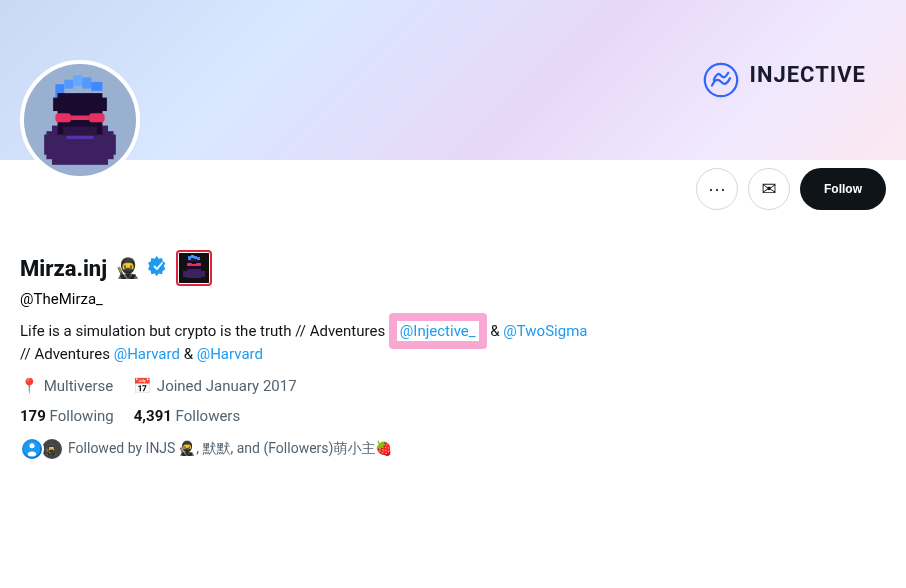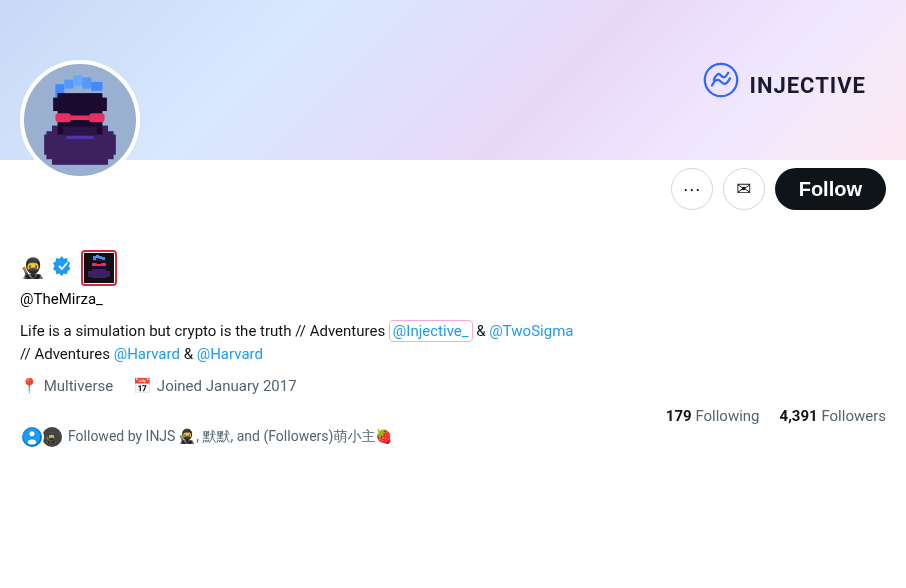--- a/index.html
+++ b/index.html
@@ -18,21 +18,21 @@
       background: linear-gradient(135deg, #c9d8f5 0%, #d8e8ff 30%, #e8d8f8 60%, #f0e8ff 80%, #fce8f0 100%);
       position: relative;
     }
 
     .injective-logo {
       position: absolute;
       top: 50%;
       right: 40px;
       transform: translateY(-50%);
       display: flex;
-      align-items: flex-end;
+      align-items: flex-start;
       gap: 10px;
     }
 
     .injective-icon {
       width: 36px;
       height: 36px;
     }
 
     .injective-text {
       font-size: 22px;
@@ -100,21 +100,21 @@
       color: #0f1419;
     }
 
     .btn-follow {
       height: 42px;
       padding: 0 24px;
       border-radius: 21px;
       border: none;
       background: #0f1419;
       color: #fff;
-      font-size: 20px;
+      font-size: 12px;
       font-weight: 700;
       cursor: pointer;
     }
 
     
     .profile-content {
       position: relative;
       padding: 0 20px;
       margin-top: 70px;
     }
@@ -165,21 +165,21 @@
       line-height: 1.5;
       margin-bottom: 12px;
     }
 
     .bio-link {
       color: #1d9bf0;
       text-decoration: none;
     }
 
     .bio-highlight {
-      border: 1px solid #f9a8d4;
+      border: 8px solid #f9a8d4;
       border-radius: 4px;
       padding: 1px 3px;
     }
 
     .profile-meta {
       display: flex;
       gap: 20px;
       align-items: center;
       color: #536471;
       font-size: 15px;
@@ -192,21 +192,21 @@
       gap: 5px;
     }
 
     .meta-icon {
       font-size: 15px;
     }
 
     .stats-row {
       display: flex;
       gap: 20px;
-      justify-content: flex-end;
+      margin-bottom: 12px;
     }
 
     .stat-item {
       font-size: 15px;
       color: #0f1419;
       cursor: pointer;
     }
 
     .stat-number {
       font-weight: 700;
@@ -303,20 +303,21 @@
       <button class="btn-more">···</button>
       <button class="btn-message">✉</button>
       <button class="btn-follow">Follow</button>
     </div>
   </div>
 
   <div class="below-banner">
     <div class="profile-content">
 
       <div class="profile-header">
+        <span class="display-name">Mirza.inj</span>
         <span class="ninja-emoji">🥷</span>
         <span class="verified-badge">
           <svg width="20" height="20" viewBox="0 0 20 20" fill="#1d9bf0" xmlns="http://www.w3.org/2000/svg">
             <path d="M10 0L12.4 3.2L16.2 2.2L16.8 6.1L20 8L18.2 11.6L20 15.2L16.8 17.1L16.2 21L12.4 20L10 23.2L7.6 20L3.8 21L3.2 17.1L0 15.2L1.8 11.6L0 8L3.2 6.1L3.8 2.2L7.6 3.2Z" transform="scale(0.87)"></path>
             <path d="M6.5 10.5L9 13L14 7" fill="none" stroke="white" stroke-width="1.8" stroke-linecap="round" stroke-linejoin="round"></path>
           </svg>
         </span>
         <div class="nft-badge">
           <svg width="30" height="30" viewBox="0 0 30 30" xmlns="http://www.w3.org/2000/svg">
             <rect width="30" height="30" fill="#111"></rect>

